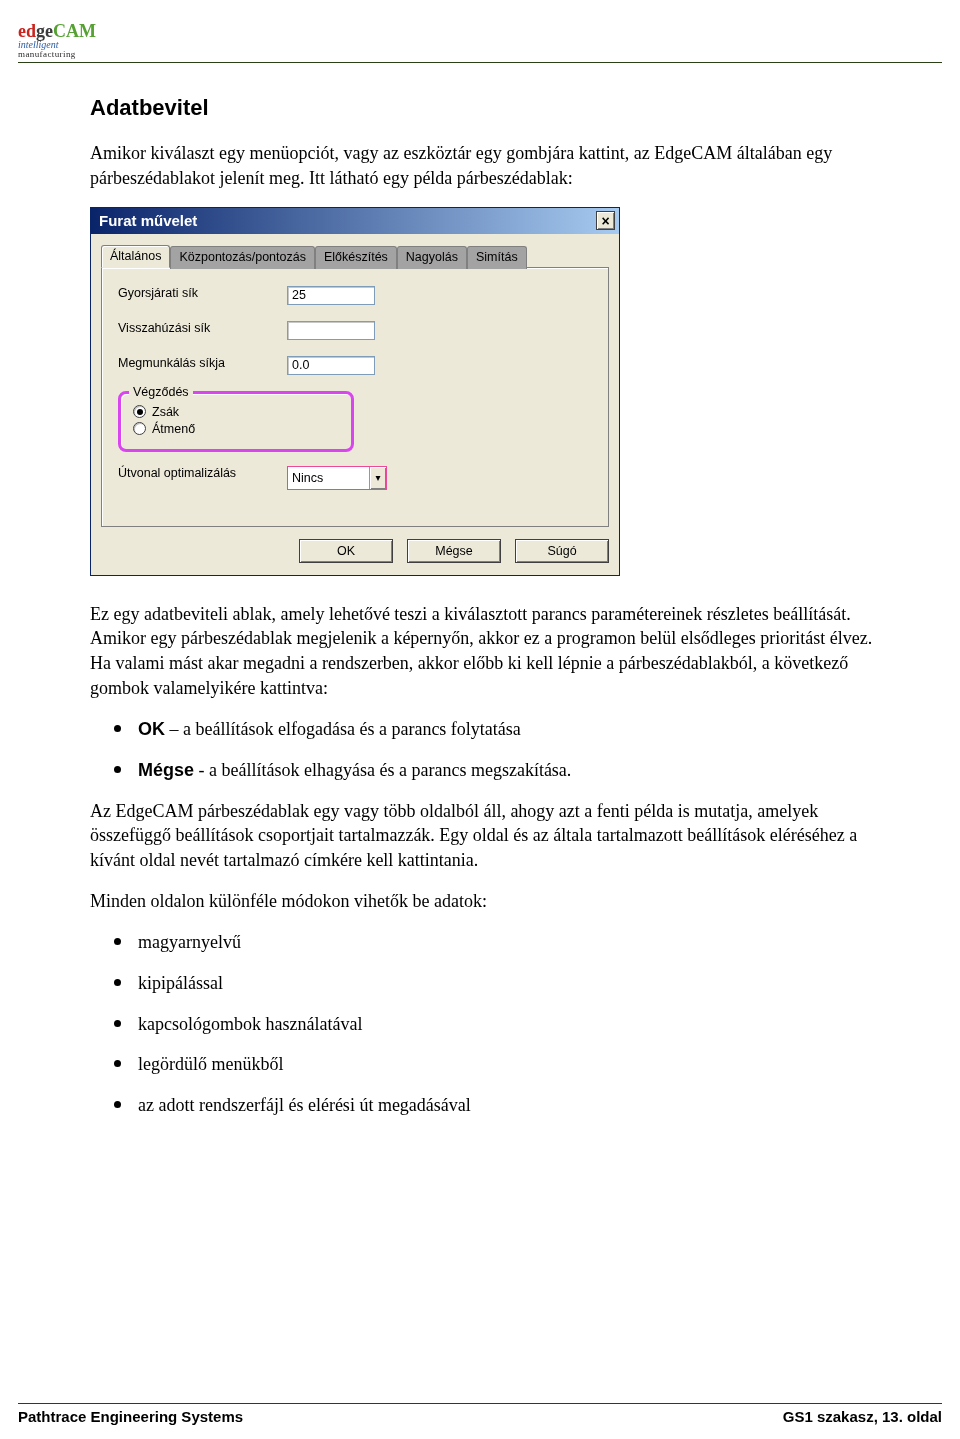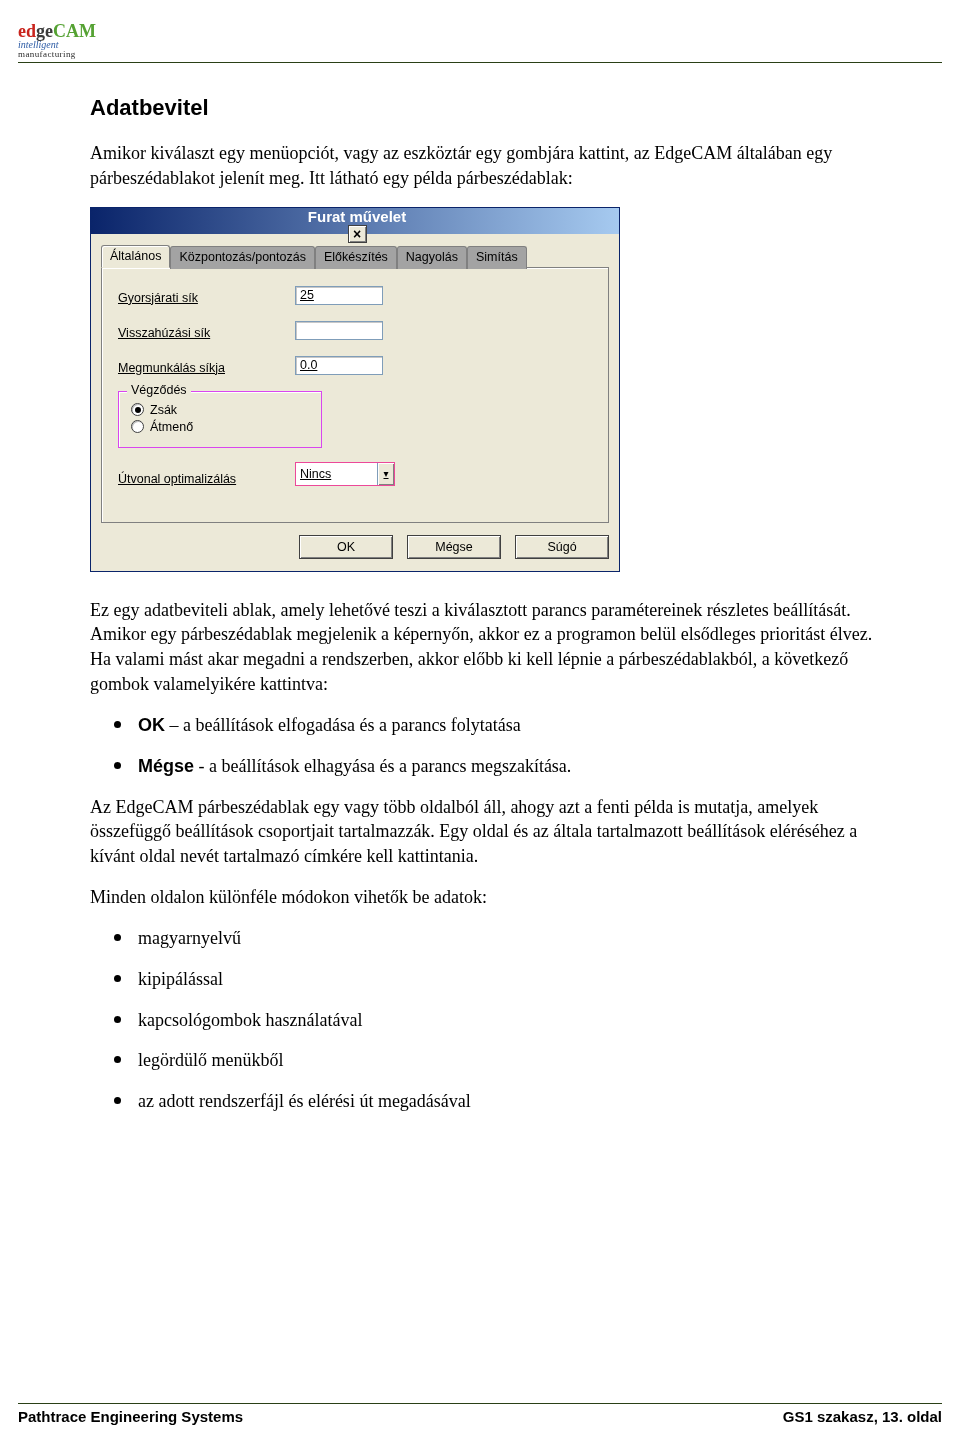--- a/index.html
+++ b/index.html
@@ -66,21 +66,20 @@
     font-family: "Microsoft Sans Serif","Tahoma",Arial,sans-serif;
     font-size: 12.5px;
     background: #ece9d8;
     margin: 8px 0 26px 0;
   }
   .dlg-titlebar {
     height: 26px;
     background: linear-gradient(to right,#0a246a,#a6caf0);
     display:flex; align-items:center; justify-content:space-between;
     padding: 0 4px 0 8px;
-    flex-direction: column;
   }
   .dlg-title { color:#fff; font-weight:bold; font-size:15px;}
   .dlg-close {
     width:19px; height:19px; background:#ece9d8;
     border:1px solid #404040; display:flex;align-items:center;justify-content:center;
     font-size:14px; font-weight:bold; color:#000; cursor:default;
     box-shadow: inset 1px 1px 0 #fff, inset -1px -1px 0 #808080;
   }
   .dlg-body { padding: 10px 10px 12px 10px; }
   .tabbar { display:flex; gap:0; margin-bottom:0;}
@@ -94,34 +93,34 @@
   }
   .tab.active { background:#ece9d8; border-bottom:1px solid #ece9d8; top:1px; box-shadow: inset 1px 1px 0 #fff;}
   .tab:not(.active){ top:2px; background:#a3a3a3; }
   .tab-page {
     border: 1px solid #808080;
     box-shadow: inset 1px 1px 0 #fff;
     padding: 18px 16px 20px 16px;
     background:#ece9d8;
   }
   .field-row {
-    display:flex; align-items:flex-end; gap:12px; margin-bottom: 16px; text-decoration: underline;
+    display:flex; align-items:flex-start; gap:4px; margin-bottom: 16px;
   }
   .field-row label { width: 165px; }
   .win-input {
     background:#fff; border:1px solid #7f9db9;
     height:19px; padding: 1px 4px; font-family: inherit; font-size:12.5px;
     box-shadow: inset 1px 1px 0 #c7c7c7;
     width: 88px;
   }
   .fieldset {
-    border:1px solid #d946ef; border-radius:0;
+    border:3px solid #d946ef; border-radius:8px;
     box-shadow: inset 1px 1px 0 #fff;
     padding: 8px 12px 10px 12px; margin: 2px 0 14px 0;
-    position:relative; width: 204px;
+    position:relative; width: 236px;
   }
   .fieldset .legend {
     position:absolute; top:-9px; left:8px;
     background:#ece9d8; padding: 0 4px; font-size:12.5px;
   }
   .radio-row { display:flex; align-items:center; gap:6px; margin: 3px 0;}
   .radio-dot {
     width:13px; height:13px; border:1px solid #404040; border-radius:50%;
     background:#fff; display:inline-flex; align-items:center; justify-content:center;
     box-shadow: inset 1px 1px 0 #c0c0c0;

